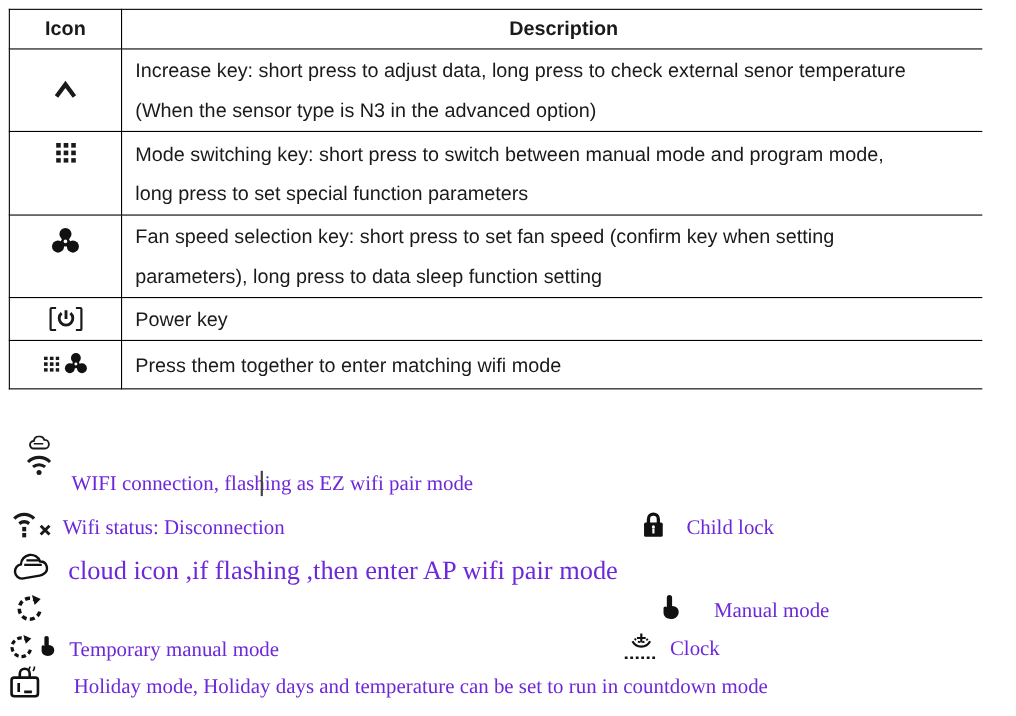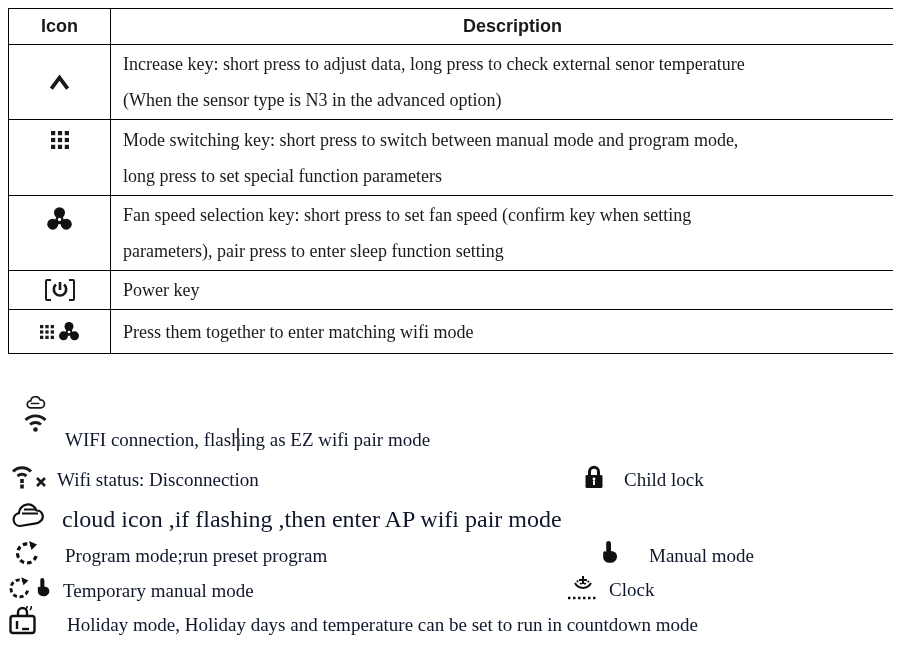--- a/index.html
+++ b/index.html
@@ -6,39 +6,39 @@
   body { background:#fff; }
   .page {
     position:relative; width:893px; height:651px; background:#ffffff;
     font-family:"Liberation Sans", sans-serif; color:#1a1a1a; overflow:hidden;
   }
   
   table.keys {
     position:absolute; left:8px; top:8px; width:907px;
     border-collapse:collapse; table-layout:fixed;
   }
-  table.keys th, table.keys td { border:1.5px solid #000;font-family:Liberation Serif, serif; }
+  table.keys th, table.keys td { border:1.5px solid #000; }
   table.keys th {
     height:36px; font-size:18px; font-weight:bold; text-align:center;
     font-family:"Liberation Sans", sans-serif;
   }
   col.c-icon { width:102px; }
   td.icon-cell { text-align:center; vertical-align:middle; }
   td.icon-cell.top { vertical-align:top; padding-top:10px; }
   td.desc { padding:1px 12px; font-size:18px; vertical-align:middle; }
   td.desc .ln { line-height:36px; white-space:nowrap; }
   tr.r1 { height:72px; } tr.r2 { height:76px; } tr.r3 { height:40px; }
   tr.r4 { height:74px; } tr.r5 { height:34px; } tr.r6 { height:44px; }
   .icon-combo { display:inline-flex; align-items:center; gap:4px; }
   svg { display:inline-block; vertical-align:middle; }
 
   
   .abs { position:absolute; }
   .serif {
-    font-family:"Liberation Serif", serif; font-size:19px; color:#0f172a;
+    font-family:"Liberation Serif", serif; font-size:19px; color:#6d28d9;
     white-space:nowrap;
   }
   .serif.big { font-size:24px; }
   .caret { width:1.5px; height:23px; background:#444; }
   .stack { display:flex; flex-direction:column; align-items:center; gap:1px; }
 </style>
 </head>
 <body>
 
 <div class="page">
@@ -102,21 +102,21 @@
               <circle cx="6.5" cy="17.5" r="5.3"></circle>
               <circle cx="19.5" cy="17.5" r="5.3"></circle>
               <circle cx="13" cy="13.5" r="4"></circle>
             </g>
             <circle cx="13" cy="13" r="1.6" fill="#fff"></circle>
           </svg>
         </span>
       </td>
       <td class="desc">
         <div class="ln">Fan speed selection key: short press to set fan speed (confirm key when setting</div>
-        <div class="ln">parameters), pair press to enter sleep function setting</div>
+        <div class="ln">parameters), long press to data sleep function setting</div>
       </td>
     </tr>
 
     <tr class="r5">
       <td class="icon-cell">
         <span>
           <svg width="34" height="26" viewBox="0 0 34 26">
             <path d="M8 3 L4 3 Q3 3 3 4 L3 22 Q3 23 4 23 L8 23" fill="none" stroke="#1a1a1a" stroke-width="2"></path>
             <path d="M26 3 L30 3 Q31 3 31 4 L31 22 Q31 23 30 23 L26 23" fill="none" stroke="#1a1a1a" stroke-width="2"></path>
             <line x1="17" y1="5" x2="17" y2="13" stroke="#1a1a1a" stroke-width="2.6"></line>
@@ -204,21 +204,20 @@
     </svg>
   </div>
   <div class="abs serif big" style="left:62px; top:506px;">cloud icon ,if flashing ,then enter AP wifi pair mode</div>
 
   <div class="abs" style="left:12px; top:539px;">
     <svg width="29" height="28" viewBox="0 0 29 28">
       <path d="M22 8 A9.5 9.5 0 1 0 24.5 15" fill="none" stroke="#111" stroke-width="3.2" stroke-dasharray="4.5 3"></path>
       <path d="M17 2 L25 5.5 L19.5 11 Z" fill="#111"></path>
     </svg>
   </div>
-  <div class="abs serif" style="left:65px; top:545px;">Program mode;run preset program</div>
   <div class="abs" style="left:601px; top:540px;">
     <svg width="18" height="27" viewBox="0 0 18 27">
       <path d="M7.5 1 c1.6 0 2.5 1 2.5 2.4 L10 11 c3.6 .3 6 2.2 6 5.4 c0 3.8-2.9 6.4-7 6.4 c-3.9 0-6.8-2.3-6.8-5.9 L2.2 13 c0-1.7 2.1-2.3 3-0.9 L5.2 3.4 C5.2 1.9 6 1 7.5 1 z" fill="#111"></path>
     </svg>
   </div>
   <div class="abs serif" style="left:649px; top:545px;">Manual mode</div>
 
   <div class="abs icon-combo" style="left:6px; top:575px;">
     <svg width="26" height="26" viewBox="0 0 29 28">
       <path d="M22 8 A9.5 9.5 0 1 0 24.5 15" fill="none" stroke="#111" stroke-width="3.2" stroke-dasharray="4.5 3"></path>

